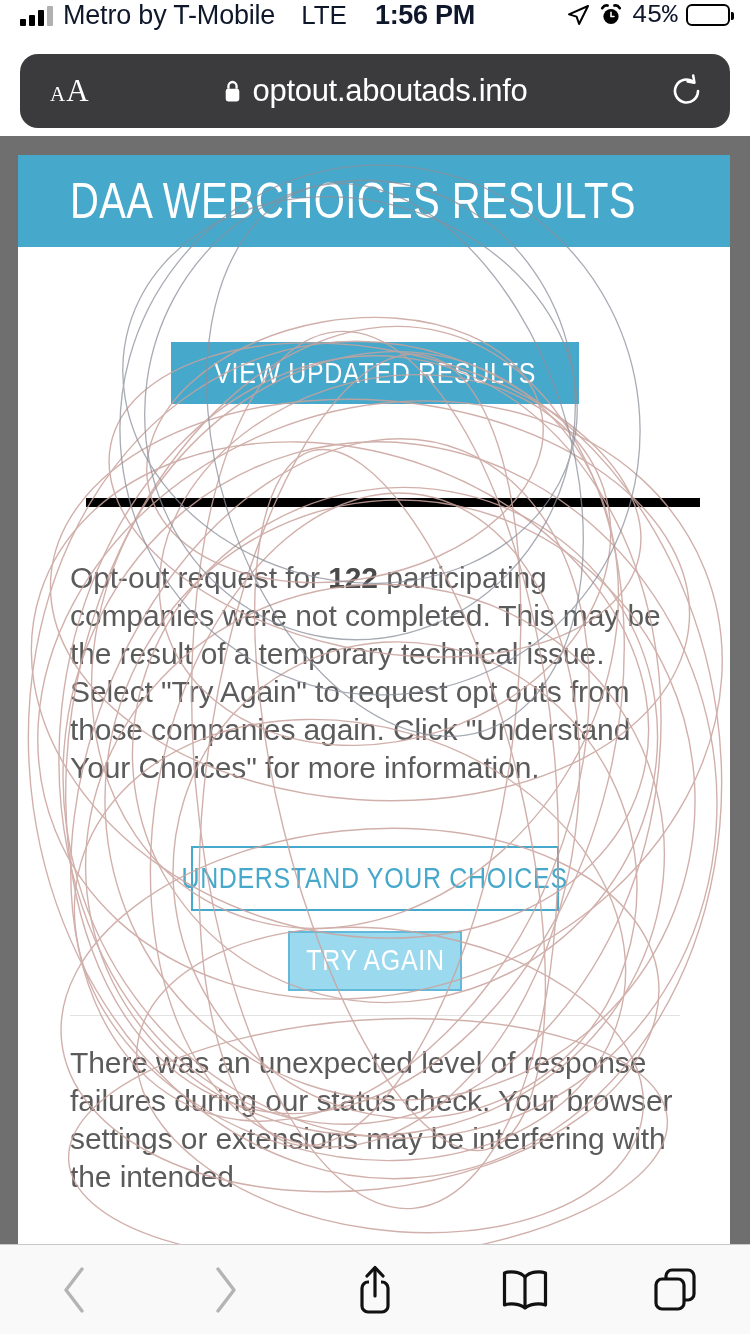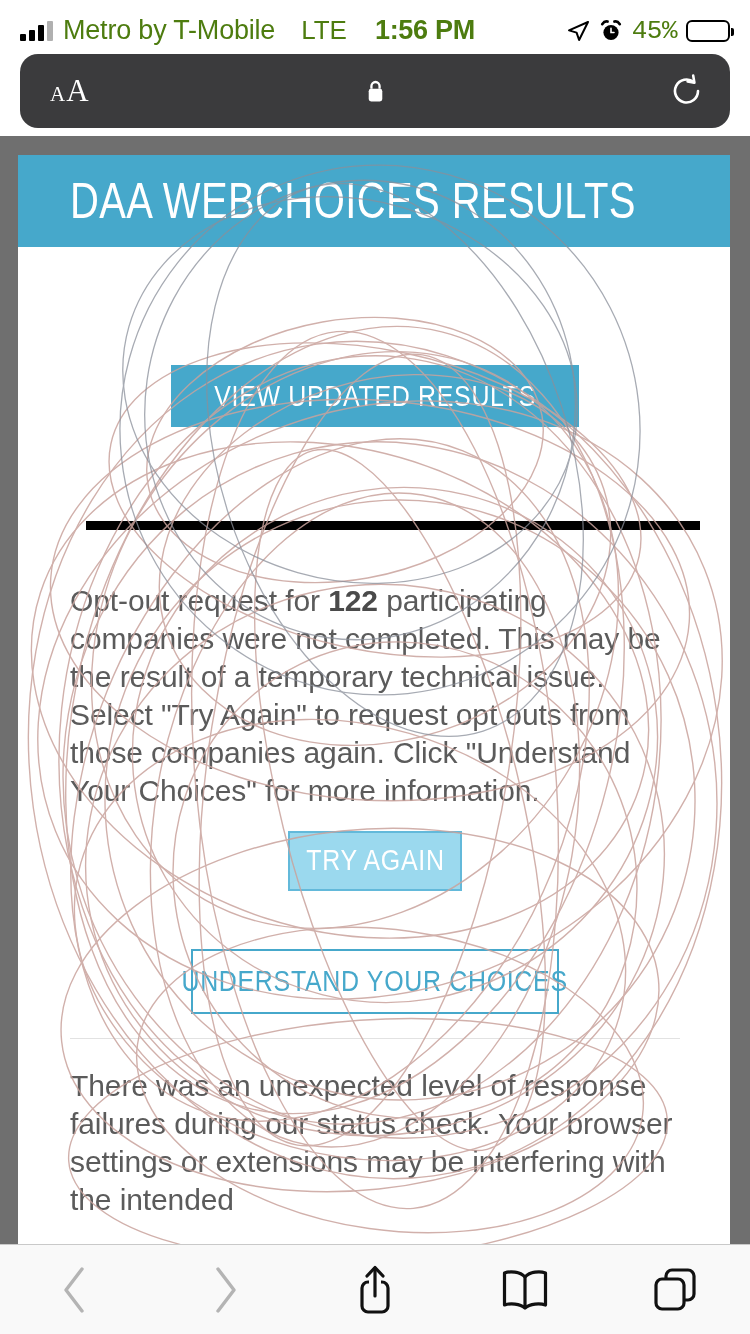--- a/index.html
+++ b/index.html
@@ -20,24 +20,24 @@
     overflow: hidden;
   }
 
   
   .statusbar {
     position: absolute;
     top: 0; left: 0;
     width: 750px;
     height: 46px;
     display: flex;
-    align-items: flex-end;
+    align-items: flex-start;
     padding: 0 20px;
     background: #ffffff;
-    color: #4d7c0f;
+    color: #0f172a;
   }
   .sb-left { display: flex; align-items: center; gap: 10px; }
   .sb-right { display: flex; align-items: center; gap: 9px; margin-left: auto; }
 
   .signal-bars { display: flex; align-items: flex-end; gap: 3px; height: 20px; }
   .signal-bars i { display: block; width: 6px; background: #000; border-radius: 1px; }
   .signal-bars i.b1 { height: 7px; }
   .signal-bars i.b2 { height: 11px; }
   .signal-bars i.b3 { height: 16px; }
   .signal-bars i.b4 { height: 20px; background: #b0b0b0; }
@@ -187,21 +187,21 @@
     line-height: 1.27;
     font-weight: 400;
     letter-spacing: -0.1px;
   }
   .para .count-blue { color: #4fb4dc; font-weight: 400; }
   .para .count-bold { color: #4a4a4a; font-weight: 700; }
 
   .btn-row { display: flex; justify-content: center; }
 
   .btn-primary {
-    margin-top: 66px;
+    margin-top: 43px;
     width: 408px;
     height: 62px;
     background: #46a8cb;
     color: #ffffff;
     border: none;
     font-size: 29px;
     letter-spacing: 0.8px;
     font-family: "Liberation Sans Narrow", "Liberation Sans", sans-serif;
     display: flex;
     align-items: center;
@@ -337,20 +337,21 @@
         <span class="small">A</span>
         <span class="big">A</span>
       </span>
       <span class="url-center">
         <span>
           <svg class="lock-ico" viewBox="0 0 14 18">
             <path d="M4 7 V5 a3 3 0 0 1 6 0 V7" fill="none" stroke="#fff" stroke-width="1.7"></path>
             <rect x="2" y="7" width="10" height="9.4" rx="1.8" fill="#fff"></rect>
           </svg>
         </span>
+        <span class="url-text">optout.aboutads.info</span>
       </span>
       <span class="reload-btn">
         <svg viewBox="0 0 34 34" width="34" height="34">
           <path d="M28 17 a11.5 11.5 0 1 1 -4.2 -8.9" fill="none" stroke="#fff" stroke-width="2.6" stroke-linecap="round"></path>
           <path d="M23.2 1.6 L24.4 8.6 L17.6 7.4" fill="none" stroke="#fff" stroke-width="2.6" stroke-linecap="round" stroke-linejoin="round"></path>
         </svg>
       </span>
     </div>
   </div>
 
@@ -372,28 +373,28 @@
 
         <div class="black-rule"></div>
 
         <p class="para para-2">
           <span>Opt-out request for</span>
           <span class="count-bold">122</span>
           <span>participating companies were not completed. This may be the result of a temporary technical issue. Select "Try Again" to request opt outs from those companies again. Click "Understand Your Choices" for more information.</span>
         </p>
 
         <div class="btn-row">
+          <button class="btn-outline">
+            <span>UNDERSTAND YOUR CHOICES</span>
+          </button>
+        </div>
+
+        <div class="btn-row">
           <button class="btn-light">
             <span>TRY AGAIN</span>
-          </button>
-        </div>
-
-        <div class="btn-row">
-          <button class="btn-outline">
-            <span>UNDERSTAND YOUR CHOICES</span>
           </button>
         </div>
 
         <div class="thin-rule"></div>
 
         <p class="para para-3">There was an unexpected level of response failures during our status check. Your browser settings or extensions may be interfering with the intended</p>
 
       </div>
     </div>
   </div>

